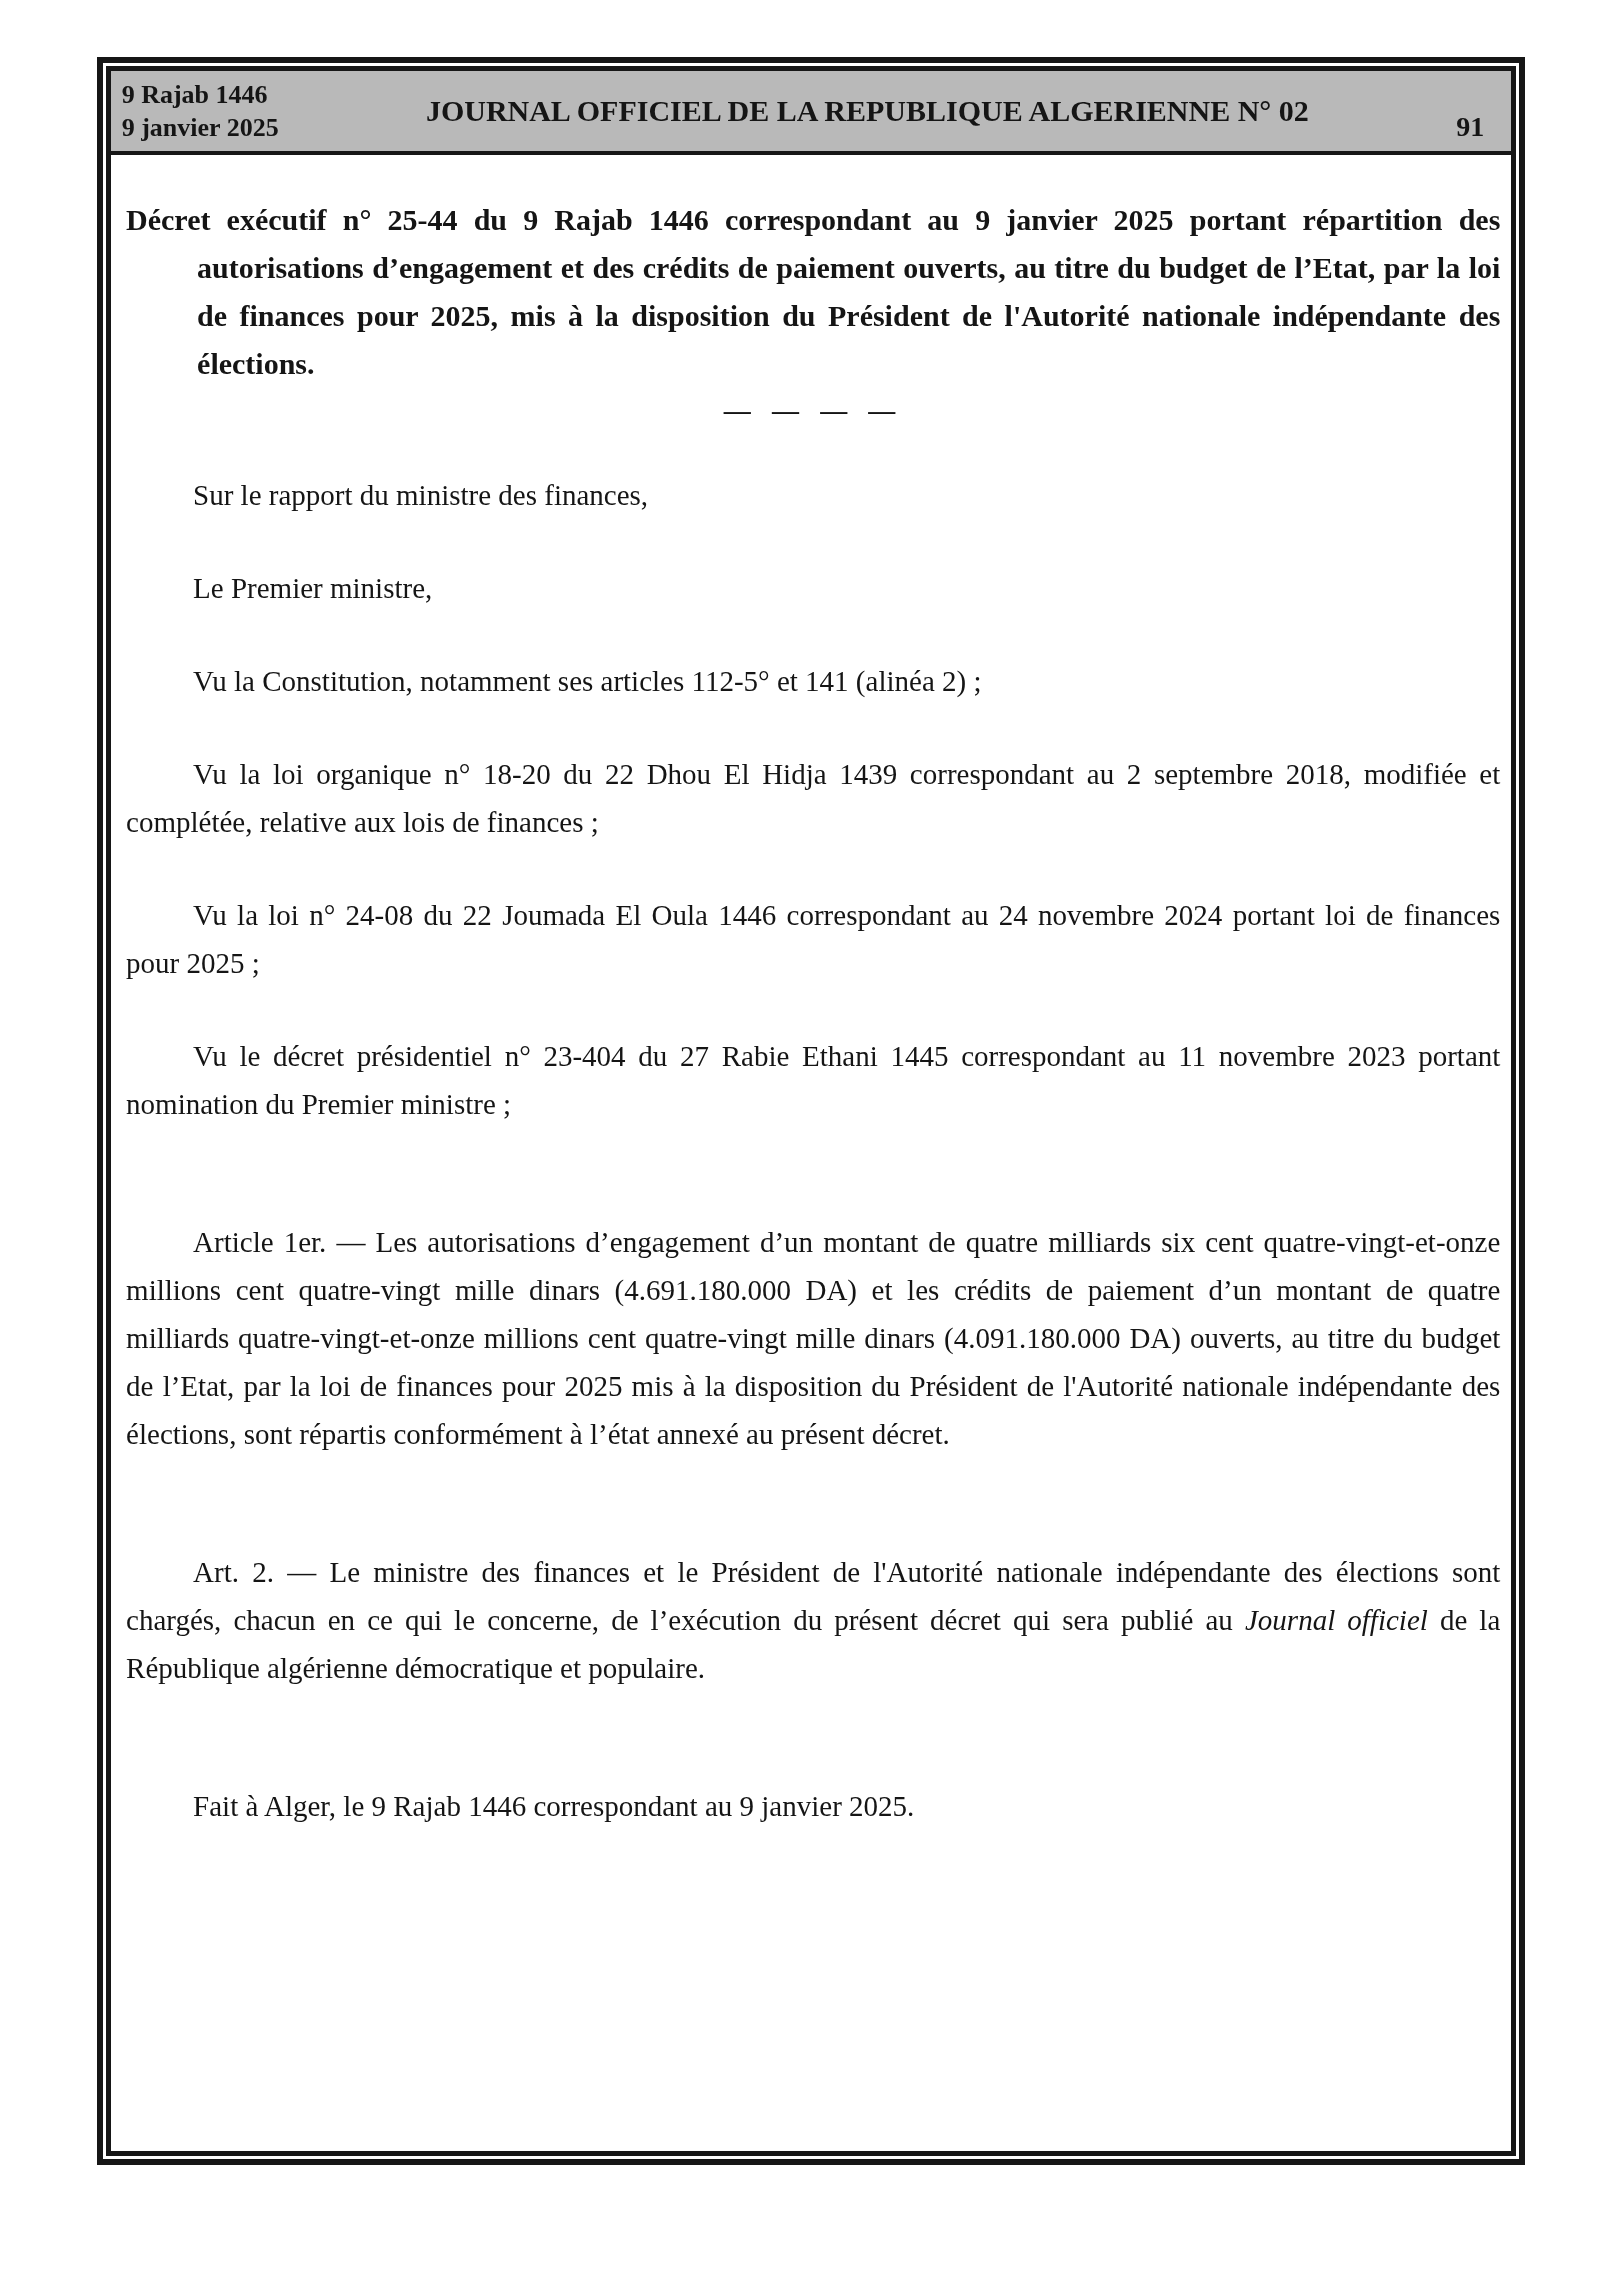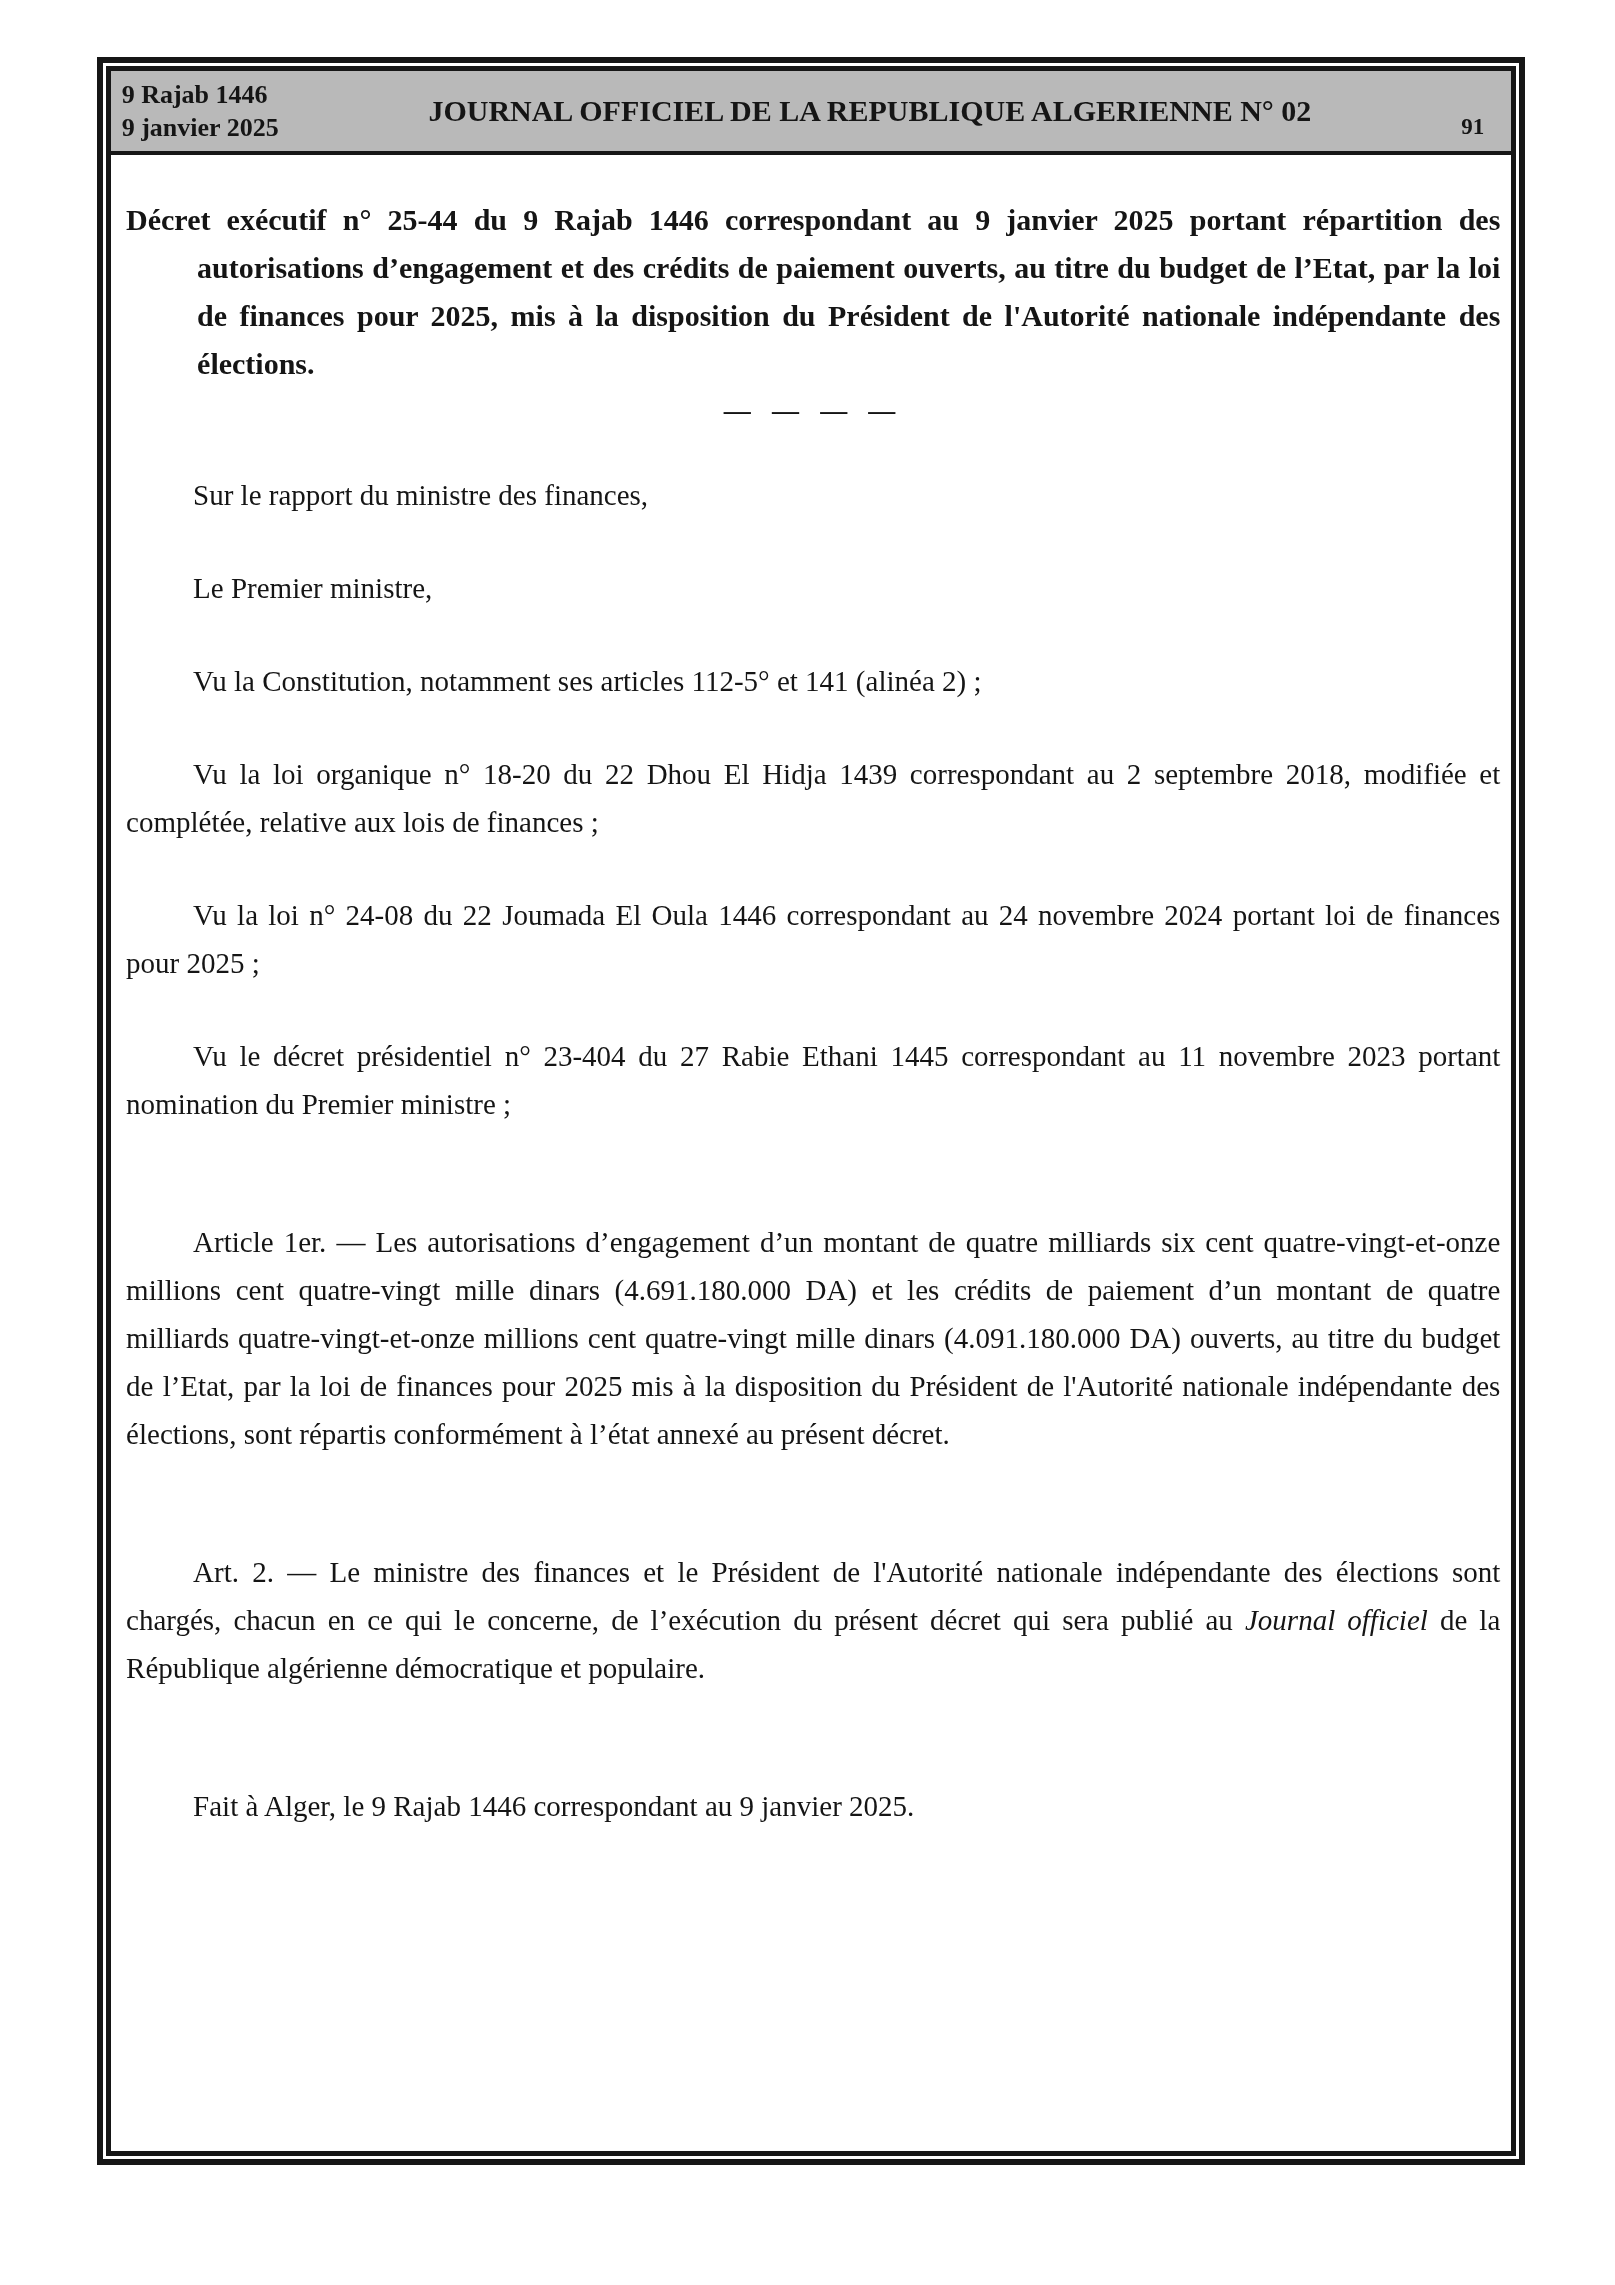--- a/index.html
+++ b/index.html
@@ -48,21 +48,21 @@
   }
   .band-title {
     flex: 1;
     text-align: center;
     font-weight: bold;
     font-size: 30px;
     white-space: nowrap;
   }
   .band-page {
     font-weight: bold;
-    font-size: 23px;
+    font-size: 28px;
     padding-right: 12.7px;
     margin-top: 32px;
   }
   .content {
     flex: 1;
     padding: 0 11px 0 15.4px;
     font-size: 29px;
     box-sizing: border-box;
   }
   .doc-title {

